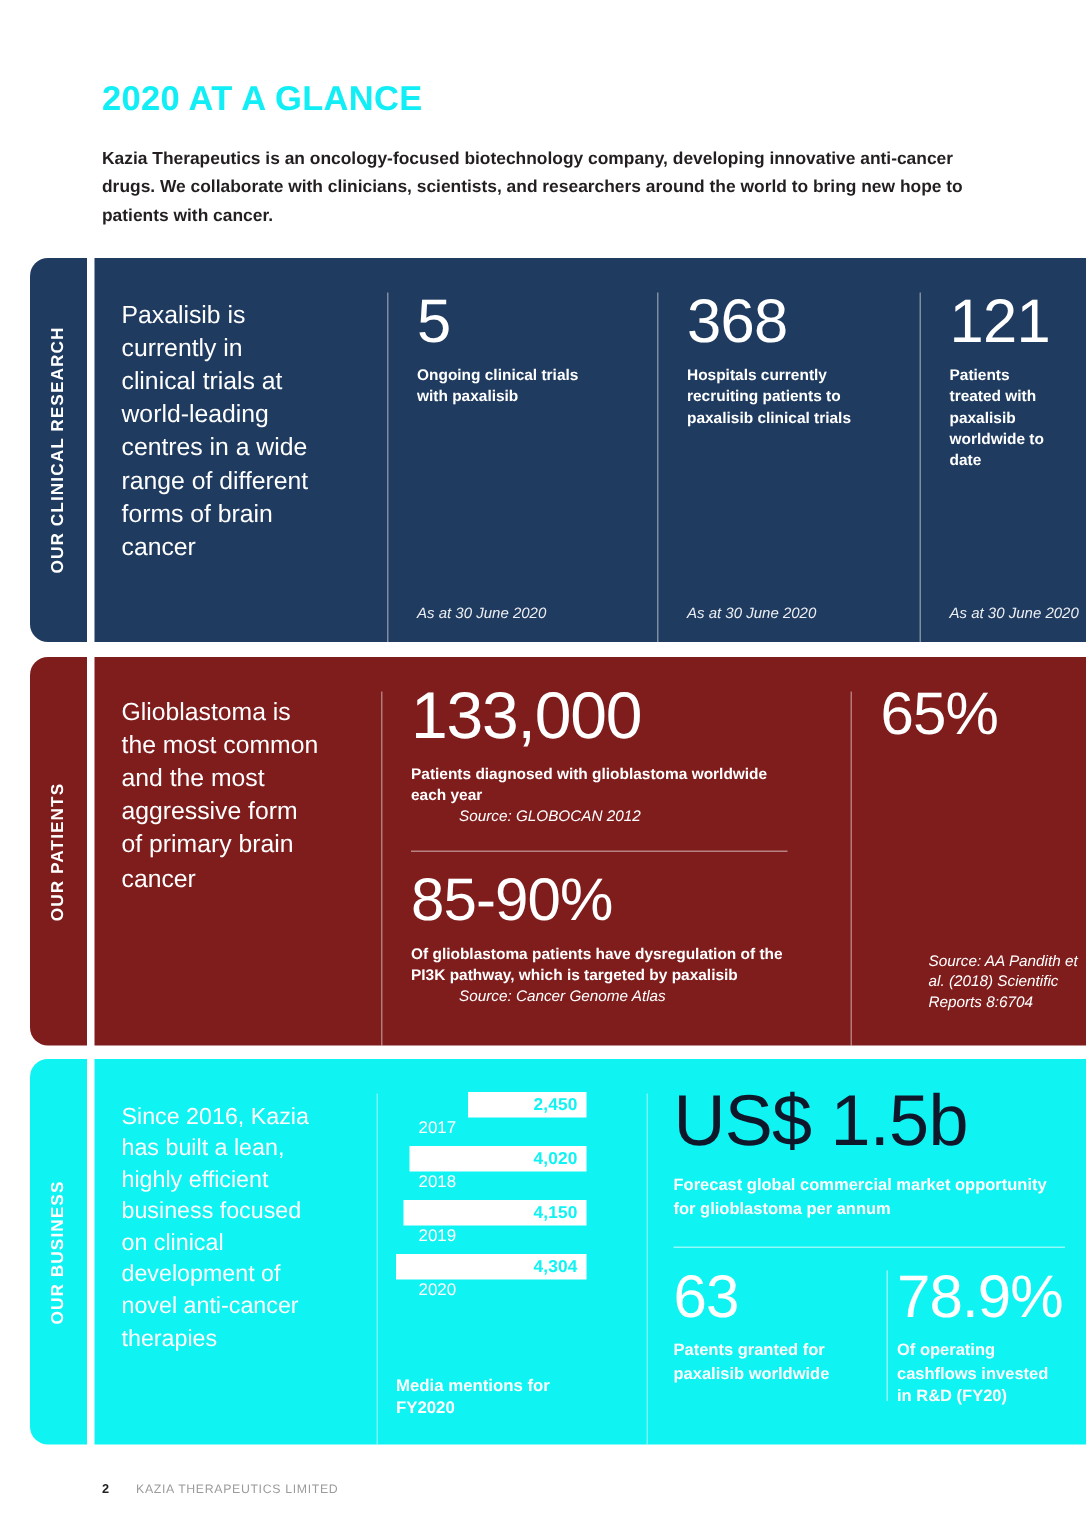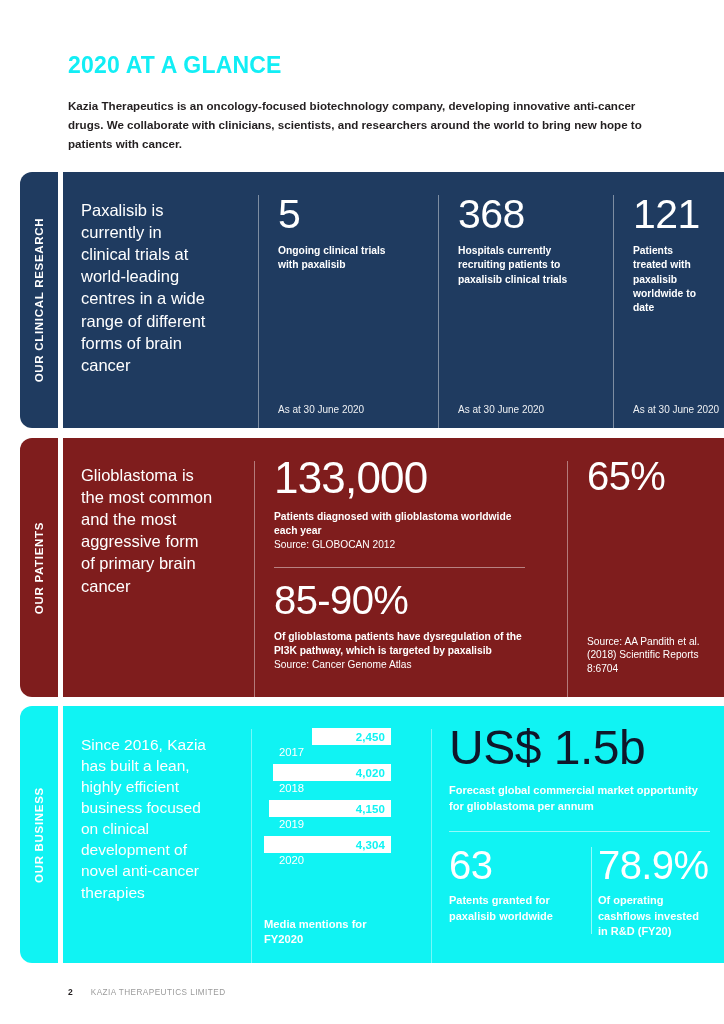--- a/index.html
+++ b/index.html
@@ -52,35 +52,35 @@
     font-size: 16.5px; line-height: 1.34; color: #ffffff; font-weight: normal;
   }
   .col-lead { flex: 0 0 167px; padding: 27px 16px 0 18px; }
   .stat-col { position: relative; padding: 22px 14px 0 20px; }
   .stat-col.divided::before {
     content: ""; position: absolute; left: 0; top: 23px; bottom: 0;
     width: 1px; background: rgba(255,255,255,.42);
   }
   .bignum { font-size: 41px; line-height: .98; color: #ffffff; font-weight: normal; letter-spacing: -.5px; }
   .caption { margin-top: 10px; font-size: 10.3px; font-weight: bold; line-height: 1.38; color: #ffffff; }
-  .asat { position: absolute; left: 20px; bottom: 13px; font-size: 10px; color: #ffffff; opacity: .92; }
+  .asat { position: absolute; left: 20px; bottom: 13px; font-size: 10px; font-style: italic; color: #ffffff; opacity: .92; }
 
   #panel-research .c5   { flex: 0 0 152px; }
   #panel-research .c368 { flex: 0 0 147px; }
   #panel-research .c121 { flex: 1 1 auto; }
 
   
   #panel-patients { top: 438px; height: 259px; }
   #panel-patients .tab { border-radius: 12px 0 0 12px; }
   #panel-patients .col-lead { flex: 0 0 163px; padding: 26px 12px 0 18px; }
   .p-mid { flex: 0 0 285px; position: relative; padding: 18px 14px 0 20px; }
   .p-right { flex: 1 1 auto; position: relative; padding: 18px 14px 0 20px; }
   .bignum-xl { font-size: 44px; line-height: 1.0; color:#fff; letter-spacing: -.8px; }
   .bignum-lg { font-size: 40px; line-height: 1.0; color:#fff; letter-spacing: -.6px; }
-  .src { font-size: 10.2px; color: #ffffff; line-height: 1.32; }
+  .src { font-size: 10.2px; font-style: italic; color: #ffffff; line-height: 1.32; margin-left: 32px; }
   .rule-h { height: 1px; background: rgba(255,255,255,.45); margin: 15px 0 12px 0; }
   .src-block { position: absolute; left: 20px; bottom: 22px; }
 
   
   #panel-business { top: 706px; height: 257px; }
   #panel-business .tab { border-radius: 12px 0 0 12px; }
   #panel-business .body { border-radius: 0 0 0 0; }
   #panel-business .col-lead { flex: 0 0 160px; padding: 28px 10px 0 18px; }
   #panel-business .col-lead .lead { font-size: 15.5px; line-height: 1.36; }
 

